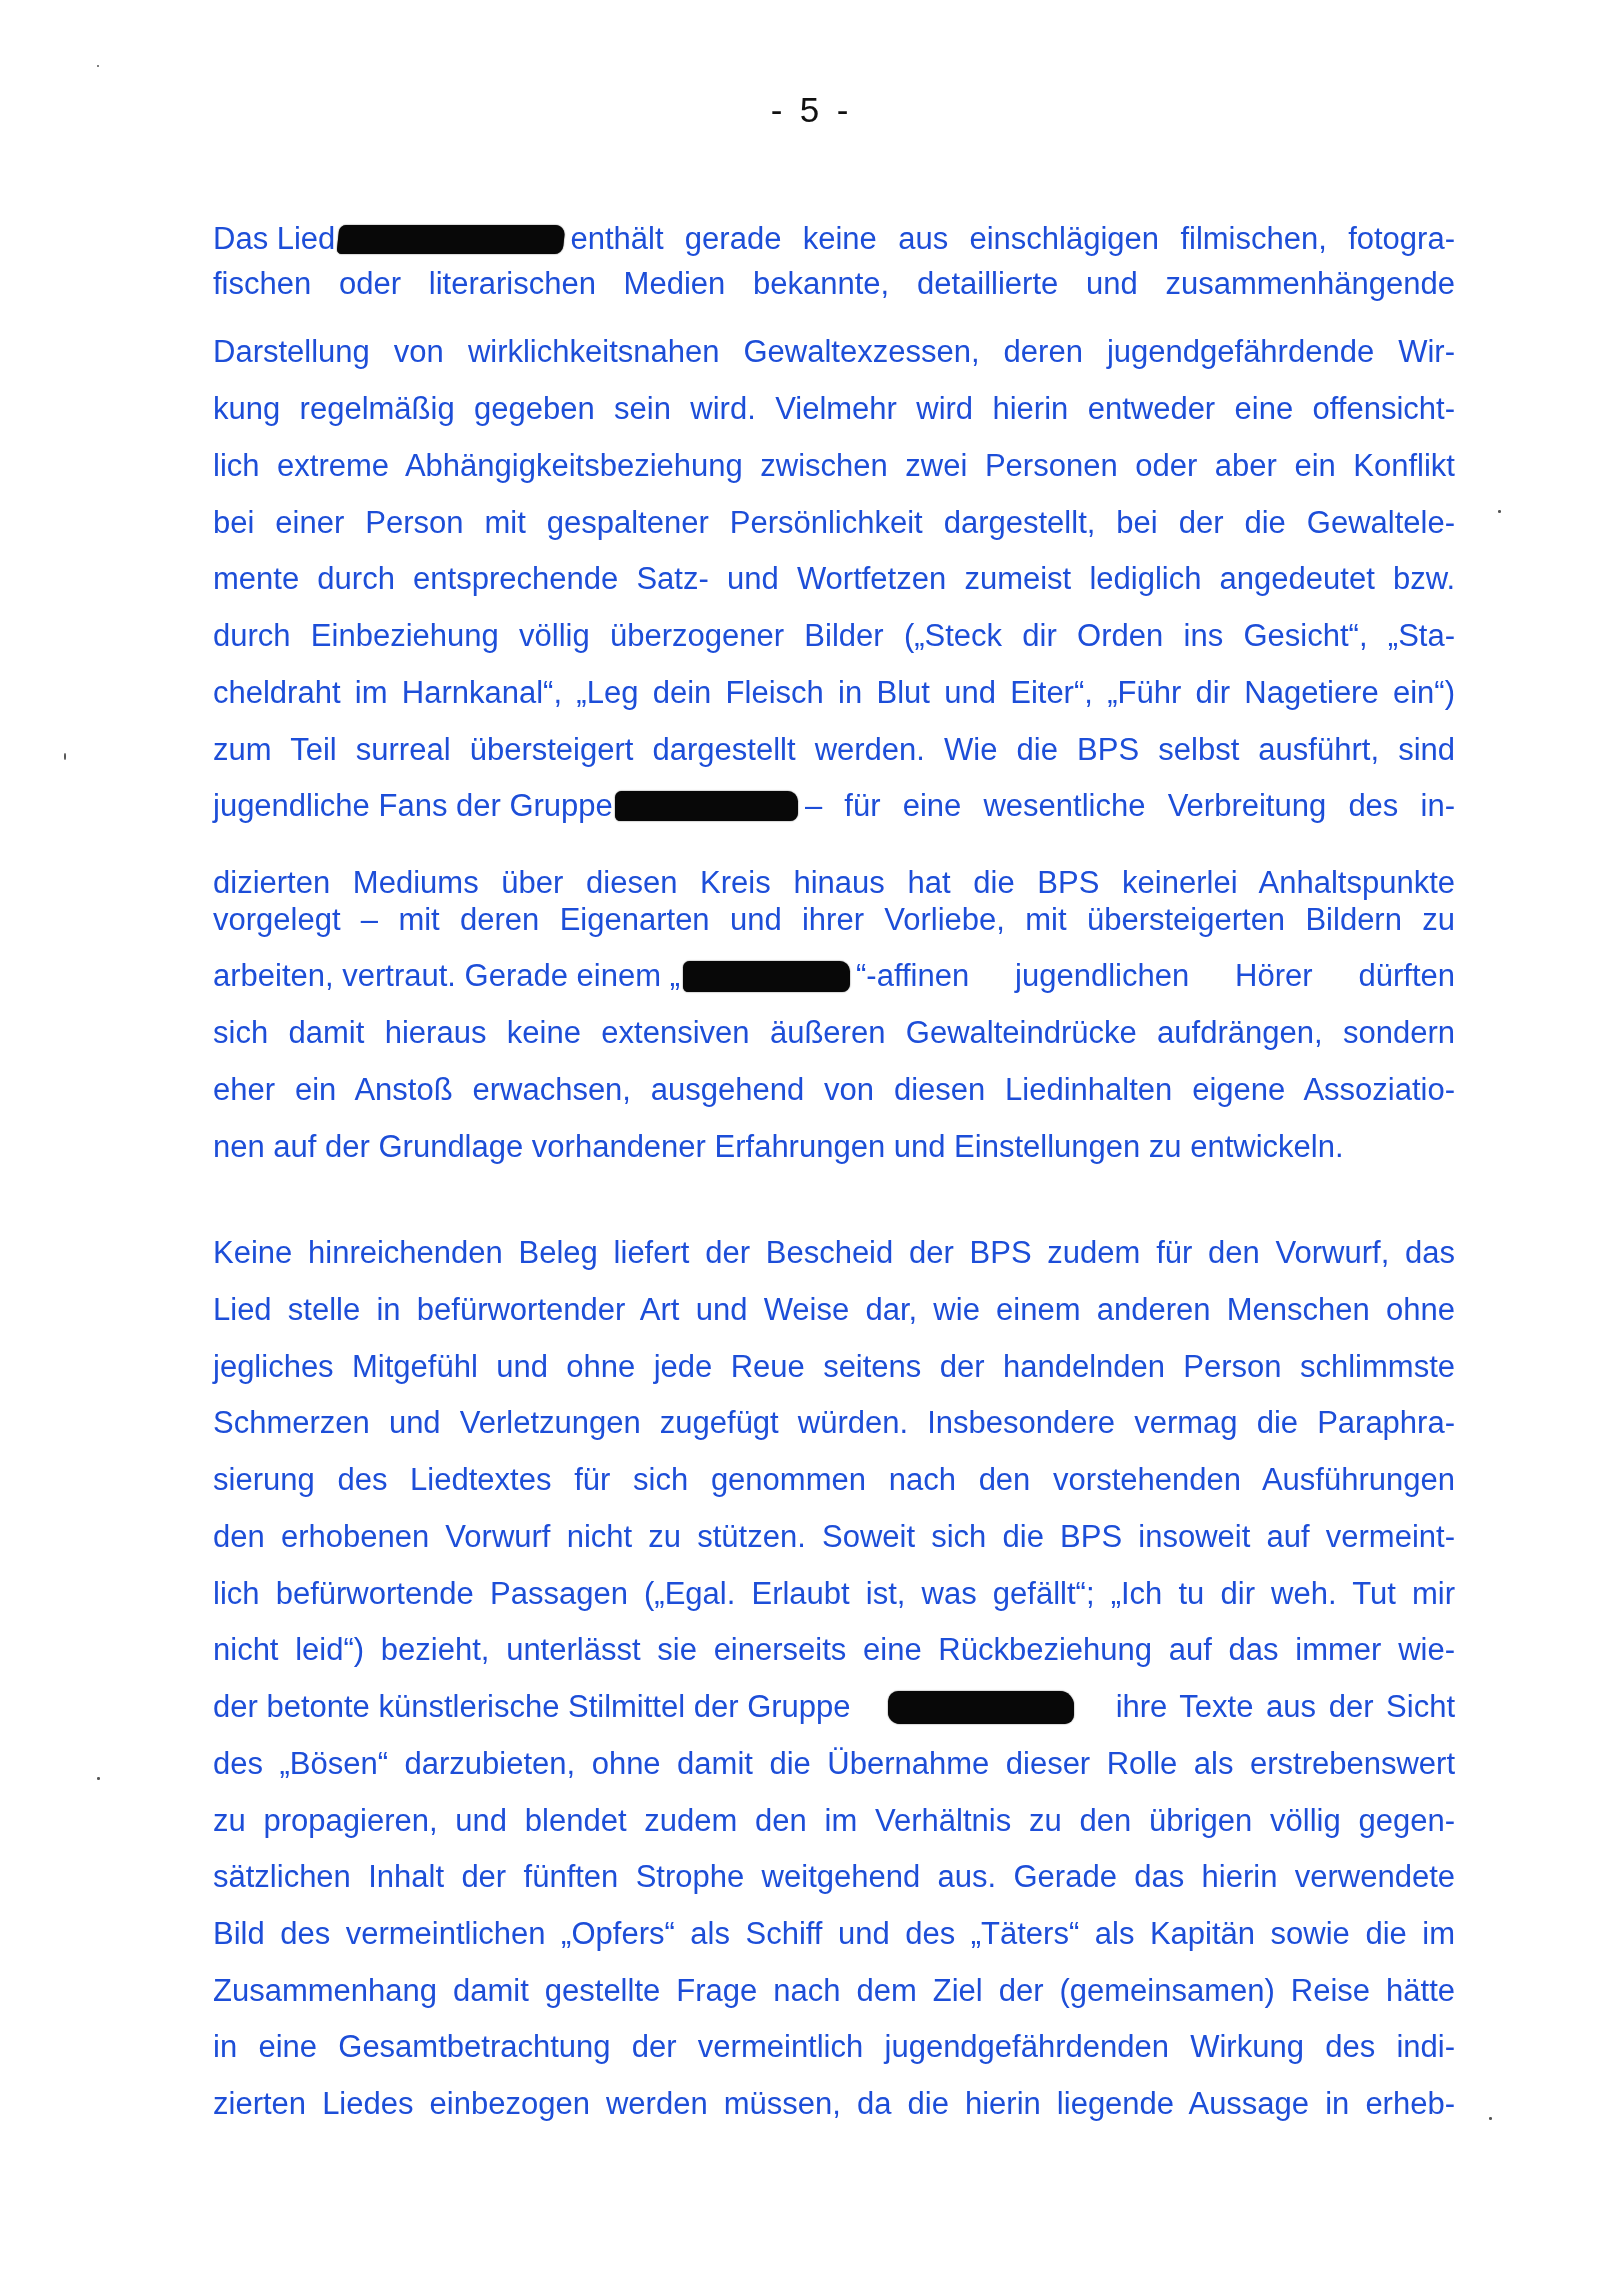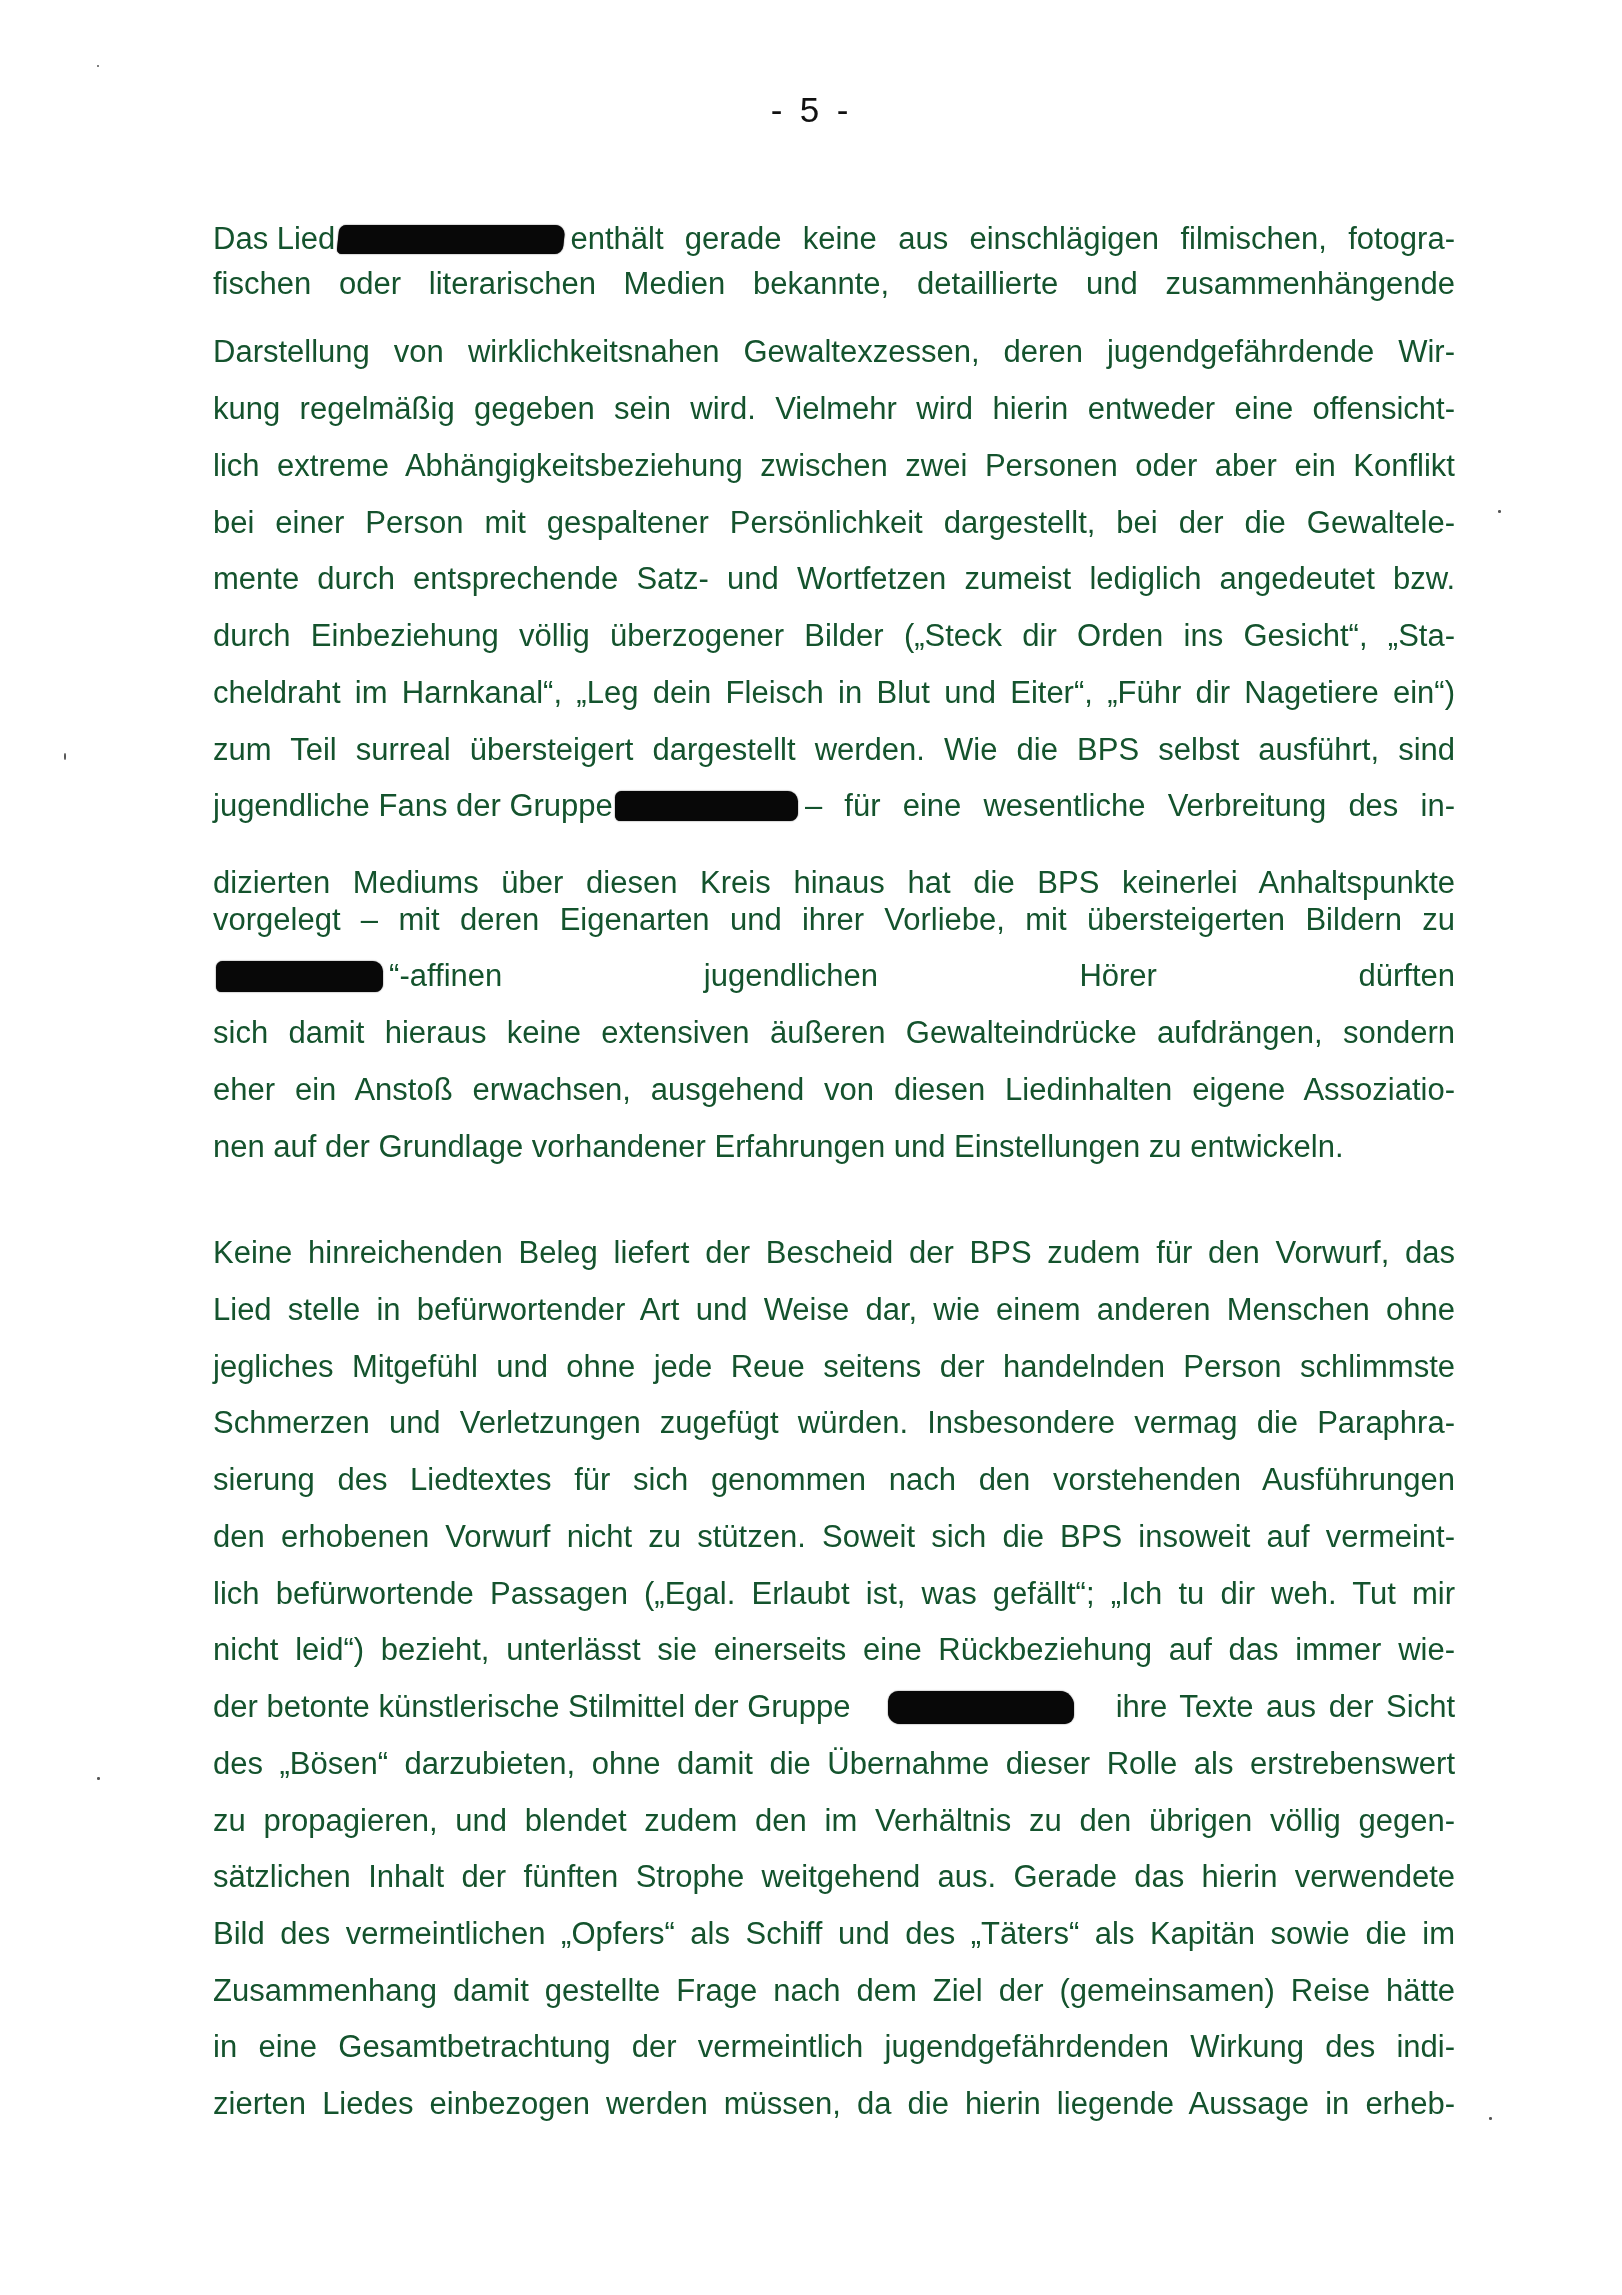--- a/index.html
+++ b/index.html
@@ -5,21 +5,21 @@
   html, body { margin: 0; padding: 0; background: #ffffff; }
   body { width: 1623px; height: 2295px; position: relative; overflow: hidden; }
   .page { position: absolute; left: 0; top: 0; width: 1623px; height: 2295px; background: #fff; }
   .page-number {
     position: absolute; left: 0; width: 1623px; top: 90px; text-align: center;
     font-family: "Liberation Sans", sans-serif; font-size: 35px; color: #111; letter-spacing: 3.9px;
   }
   .line {
     position: absolute; left: 213px; width: 1242px; height: 46px;
     font-family: "Liberation Sans", sans-serif; font-size: 31px; line-height: 46px;
-    color: #14532d; white-space: nowrap;
+    color: #1d4ed8; white-space: nowrap;
     text-align: justify; text-align-last: justify;
     transform-origin: left center;
   }
   .line.last { text-align-last: left; }
   .redact {
     display: inline-block; vertical-align: middle; background: #080808;
     height: 29px; border-radius: 6.5px 10.5px 7.9px 5.2px; margin: 0 2.6px;
     box-shadow: 0 0 1.3px #222;
   }
   .r1 { width: 226px; transform: skewX(-6deg); }
@@ -49,20 +49,21 @@
       <div class="line" style="top: 670px; display: block;"><span>cheldraht im Harnkanal“, „Leg dein Fleisch in Blut und Eiter“, „Führ dir Nagetiere ein“)</span></div>
       <div class="line" style="top: 727px; display: block;"><span>zum Teil surreal übersteigert dargestellt werden. Wie die BPS selbst ausführt, sind</span></div>
       <div class="line" style="top: 783px; text-align-last: left; display: flex; align-items: center; justify-content: space-between;">
         <span style="flex: 0 0 auto;">jugendliche Fans der Gruppe</span>
         <span class="redact r2" style="flex: 0 0 auto;"></span>
         <span style="flex: 1 1 auto; text-align: justify; text-align-last: justify; margin-left: 3.9px;">– für eine wesentliche Verbreitung des in-</span>
       </div>
       <div class="line" style="top: 840px; display: block; margin-top: 20px;"><span>dizierten Mediums über diesen Kreis hinaus hat die BPS keinerlei Anhaltspunkte</span></div>
       <div class="line" style="top: 897px; display: block;"><span>vorgelegt – mit deren Eigenarten und ihrer Vorliebe, mit übersteigerten Bildern zu</span></div>
       <div class="line" style="top: 953px; text-align-last: left; display: flex; align-items: center; justify-content: space-between;">
+        <span style="flex: 0 0 auto;">arbeiten, vertraut. Gerade einem „</span>
         <span class="redact r3" style="flex: 0 0 auto;"></span>
         <span style="flex: 1 1 auto; text-align: justify; text-align-last: justify; margin-left: 3.9px;">“-affinen jugendlichen Hörer dürften</span>
       </div>
       <div class="line" style="top: 1010px; display: block;"><span>sich damit hieraus keine extensiven äußeren Gewalteindrücke aufdrängen, sondern</span></div>
       <div class="line" style="top: 1067px; display: block;"><span>eher ein Anstoß erwachsen, ausgehend von diesen Liedinhalten eigene Assoziatio-</span></div>
       <div class="line last" style="top: 1124px; display: block;"><span>nen auf der Grundlage vorhandener Erfahrungen und Einstellungen zu entwickeln.</span></div>
       <div class="line" style="top: 1230px; display: block;"><span>Keine hinreichenden Beleg liefert der Bescheid der BPS zudem für den Vorwurf, das</span></div>
       <div class="line" style="top: 1287px; display: block;"><span>Lied stelle in befürwortender Art und Weise dar, wie einem anderen Menschen ohne</span></div>
       <div class="line" style="top: 1344px; display: block;"><span>jegliches Mitgefühl und ohne jede Reue seitens der handelnden Person schlimmste</span></div>
       <div class="line" style="top: 1400px; display: block;"><span>Schmerzen und Verletzungen zugefügt würden. Insbesondere vermag die Paraphra-</span></div>

